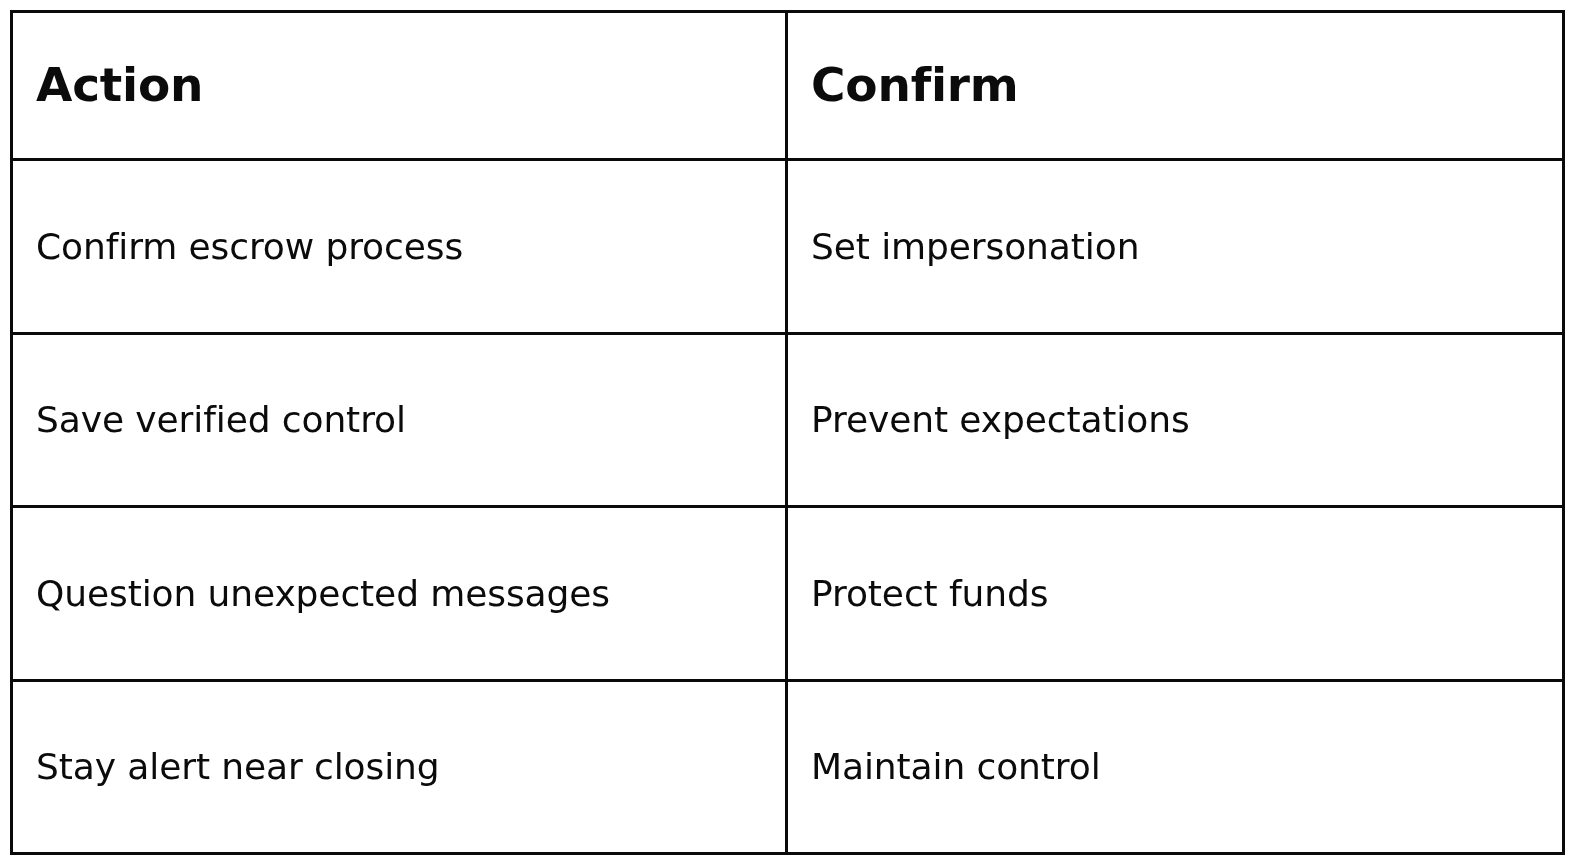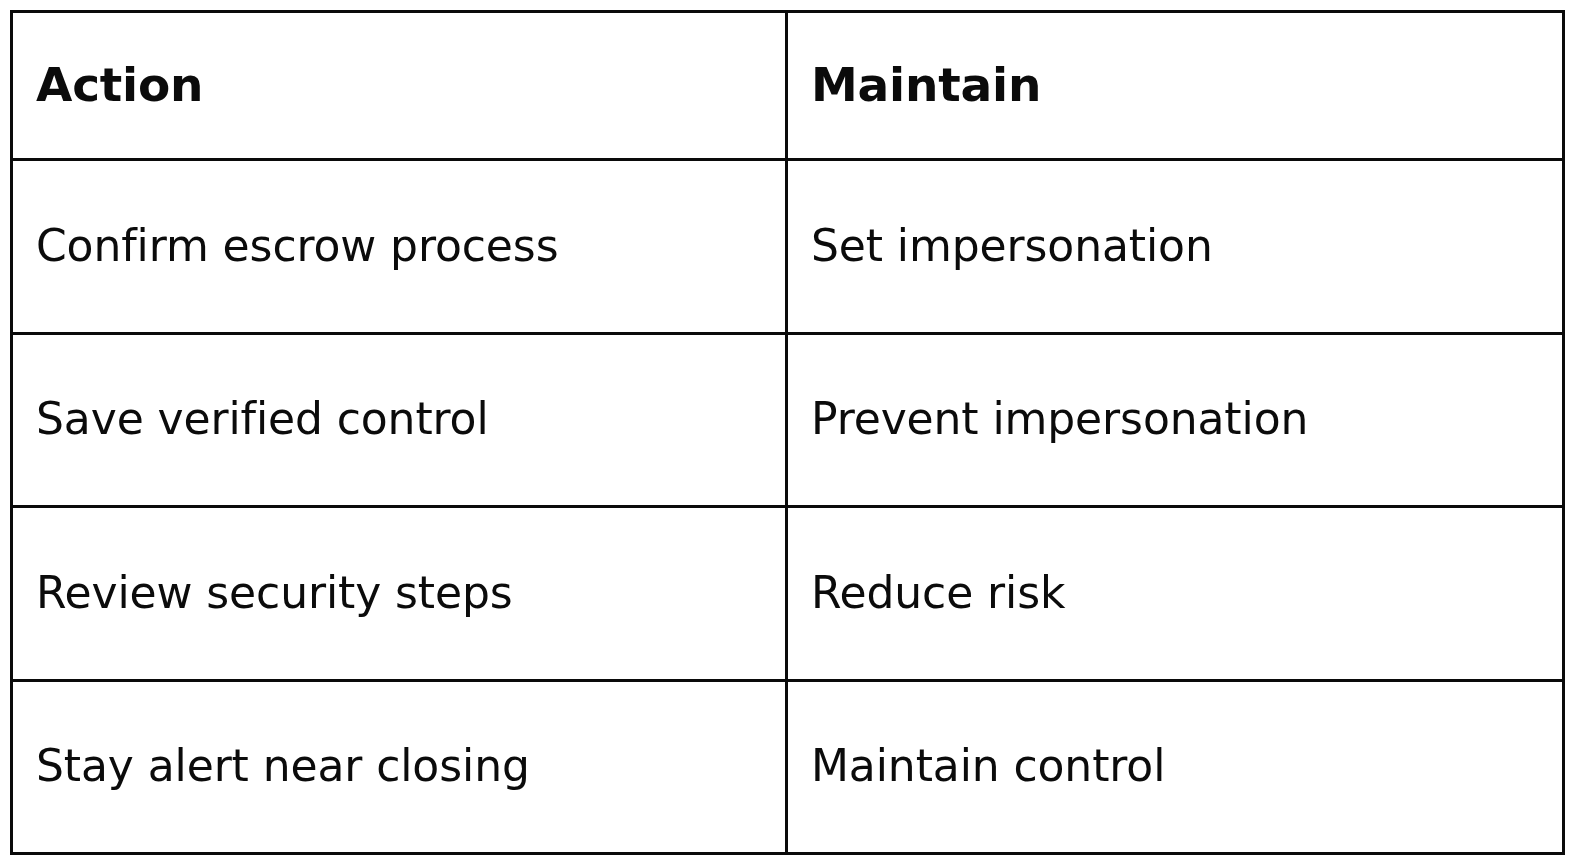--- a/index.html
+++ b/index.html
@@ -53,52 +53,52 @@
 
   table.data-table thead th {
     height: 145px;
     font-size: 47px;
     font-weight: 700;
     letter-spacing: -0.2px;
   }
 
   table.data-table tbody td {
     height: 140px;
-    font-size: 44px;
+    font-size: 36px;
     font-weight: 400;
     letter-spacing: -0.1px;
   }
 </style>
 </head>
 <body>
 
 <div class="page">
   <table class="data-table">
     <colgroup>
       <col class="col-action">
       <col class="col-purpose">
     </colgroup>
     <thead>
       <tr>
         <th>Action</th>
-        <th>Maintain</th>
+        <th>Confirm</th>
       </tr>
     </thead>
     <tbody>
       <tr>
         <td>Confirm escrow process</td>
         <td>Set impersonation</td>
       </tr>
       <tr>
         <td>Save verified control</td>
-        <td>Prevent impersonation</td>
+        <td>Prevent expectations</td>
       </tr>
       <tr>
-        <td>Review security steps</td>
-        <td>Reduce risk</td>
+        <td>Question unexpected messages</td>
+        <td>Protect funds</td>
       </tr>
       <tr>
         <td>Stay alert near closing</td>
         <td>Maintain control</td>
       </tr>
     </tbody>
   </table>
 </div>
 
 </body></html>

